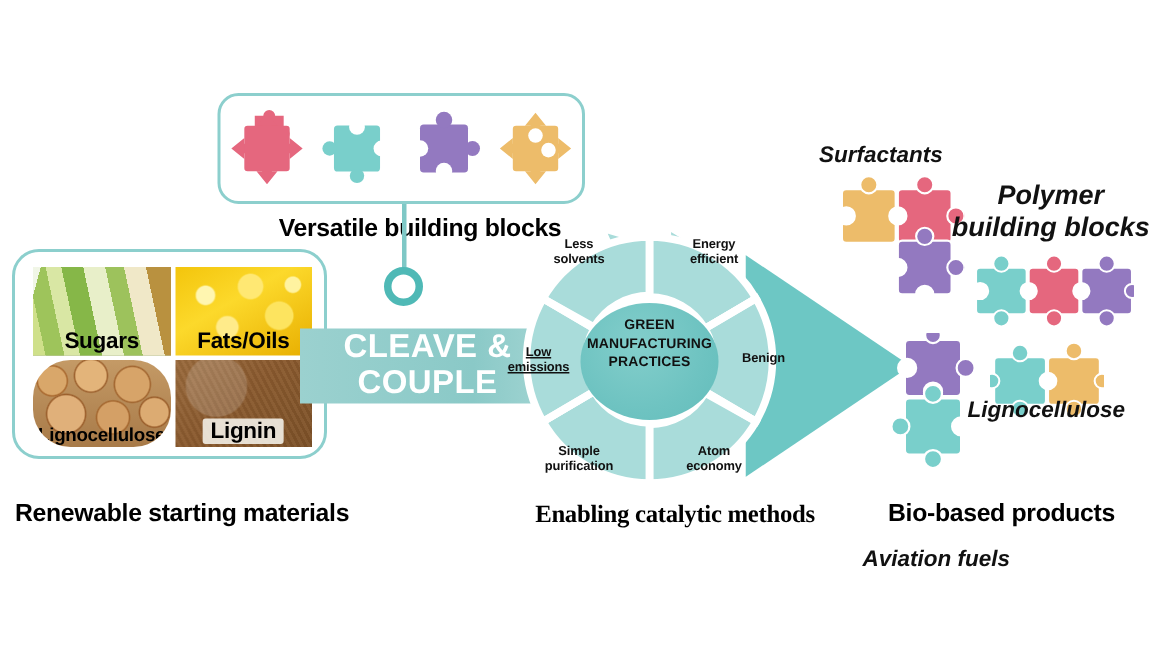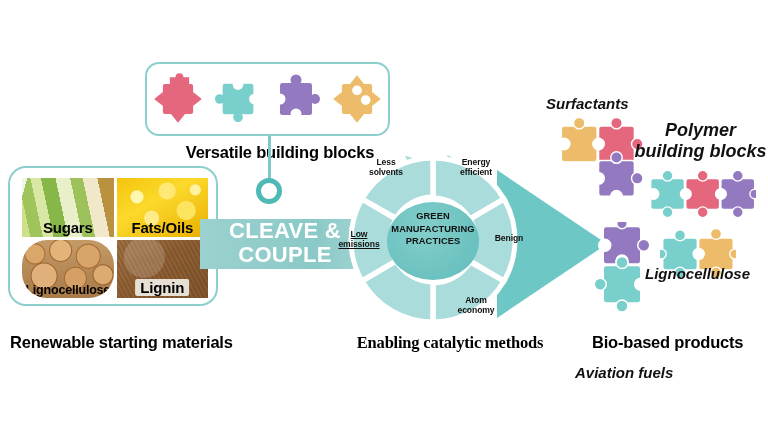--- a/index.html
+++ b/index.html
@@ -223,20 +223,24 @@
 
   <div class="seg-label" style="left:152px;top:84px;width:48px;">
     <div>Benign</div>
   </div>
 
   <div class="seg-label" style="left:112px;top:146px;width:62px;">
     <div>Atom</div>
     <div>economy</div>
   </div>
 
+  <div class="seg-label" style="left:18px;top:146px;width:70px;">
+    <div>Simple</div>
+    <div>purification</div>
+  </div>
 
   <div class="seg-label" style="left:-4px;top:80px;width:60px;text-decoration:underline;">
     <div>Low</div>
     <div>emissions</div>
   </div>
 </div>
 
 <div class="abs section-cap" style="left:330px;top:333px;width:240px;text-align:center;font-family:Liberation Serif, serif;">Enabling catalytic methods</div>
 
 <div class="abs prod-label" style="left:546px;top:95px;font-size:15px;">Surfactants</div>

